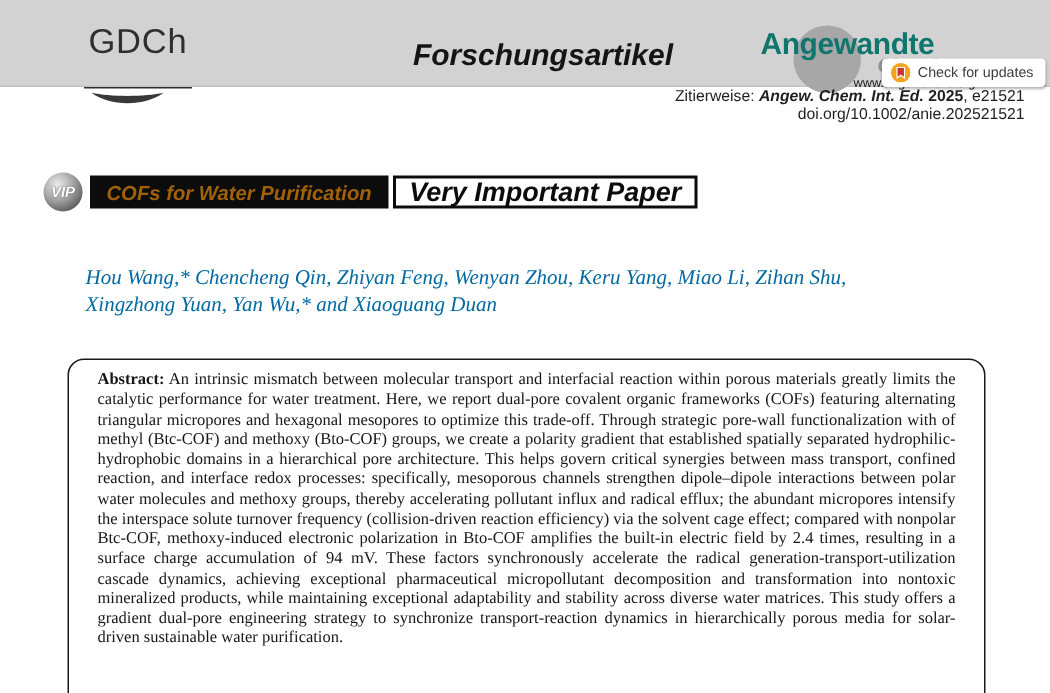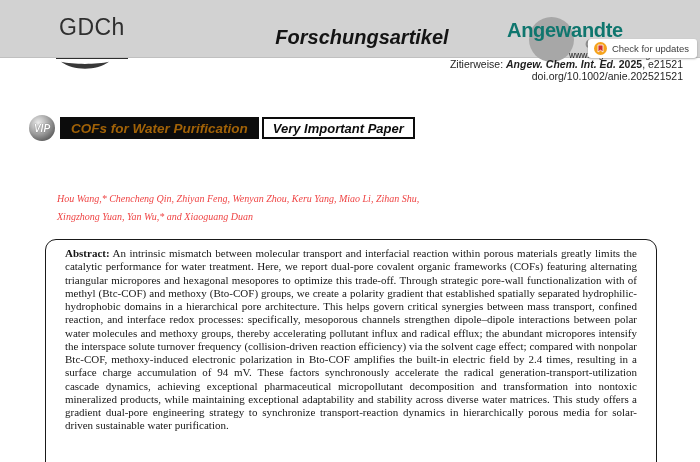--- a/index.html
+++ b/index.html
@@ -41,27 +41,27 @@
   .vip-row { position:absolute; left:29px; top:71px; display:flex; align-items:center; height:26px;margin-top:44px; }
   .vip-sphere { width:26px; height:26px; border-radius:50%; flex:0 0 auto;
                 background:radial-gradient(circle at 36% 30%, #ececec 0%, #a0a0a0 45%, #5a5a5a 80%, #474747 100%);
                 display:flex; align-items:center; justify-content:center;
                 color:#ffffff; font-size:10px; font-weight:bold; font-style:italic;
                 text-shadow:0 0 1px #333; margin-right:5px; }
   .vip-topic { background:#0c0c0c; color:#a16207; height:22px; display:flex; align-items:center;
                padding:0 11px; font-size:13.5px; font-weight:bold; font-style:italic; white-space:nowrap; }
   .vip-label { border:2px solid #0c0c0c; background:#ffffff; color:#0c0c0c; height:22px;
                box-sizing:border-box; display:flex; align-items:center; margin-left:3px;
-               padding:0 9px; font-size:13px; font-weight:bold; font-style:italic; white-space:nowrap; }
+               padding:0 9px; font-size:18px; font-weight:bold; font-style:italic; white-space:nowrap; }
 
   
   .title { position:absolute; left:57px; top:103px; font-family:"Liberation Serif", serif;
            font-weight:bold; font-size:17.5px; line-height:19.3px; color:#0d0d0d; }
-  .authors { position:absolute; left:57px; top:190px; font-family:"Liberation Serif", serif;
-             font-style:italic; font-size:10px; line-height:17.5px; color:#ef4444; }
+  .authors { position:absolute; left:57px; top:177px; font-family:"Liberation Serif", serif;
+             font-style:italic; font-size:14px; line-height:17.5px; color:#0369a1; }
 
   
   .abstract-box { position:absolute; left:45px; top:239px; width:612px; height:244px;
                   box-sizing:border-box; border:1.5px solid #1a1a1a; border-radius:11px;
                   padding:7px 19px 0 19px; background:#ffffff; }
   .abstract-text { font-family:"Liberation Serif", serif; font-size:11px; line-height:13.25px;
                    text-align:justify; color:#161616; }
   .abstract-label { font-weight:bold; }
 </style>
 </head>

